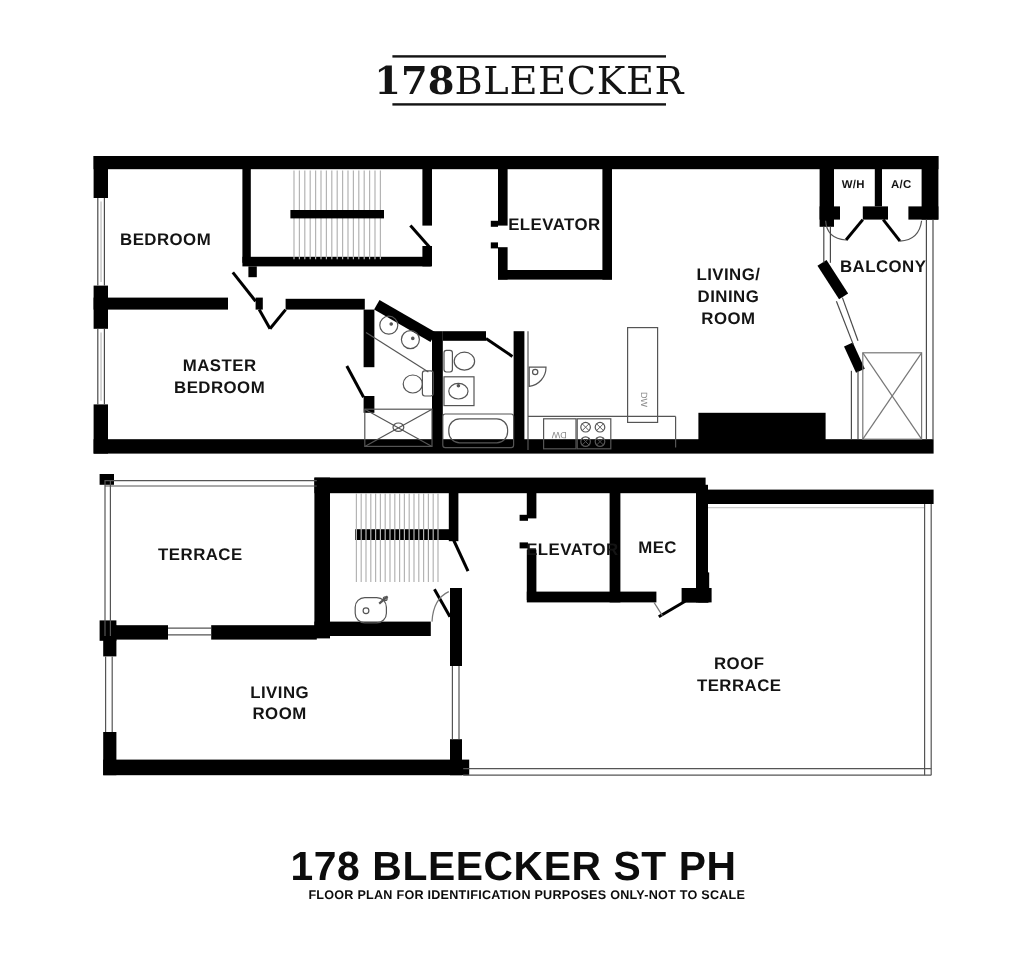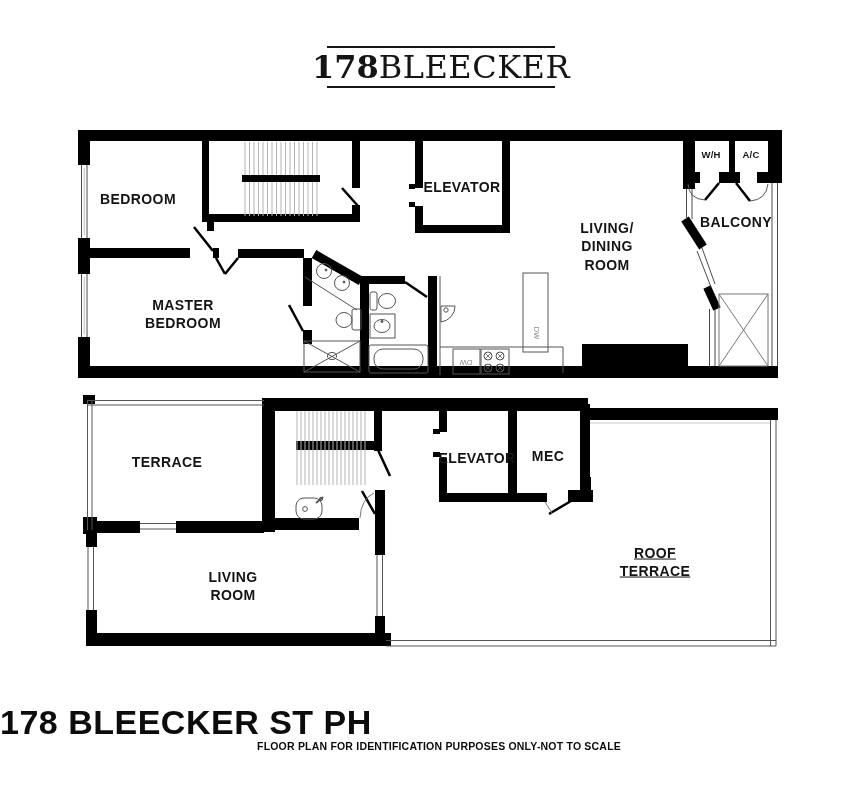--- a/index.html
+++ b/index.html
@@ -11,21 +11,21 @@
   .lbl.small{font-size:9.5px;letter-spacing:.2px;}
   .lbl.tiny{font-size:7.5px;font-weight:normal;color:#8a8a8a;letter-spacing:0;}
   .rot180{transform:translate(-50%,-50%) rotate(180deg);}
   .rot90{transform:translate(-50%,-50%) rotate(90deg);}
   .logo{position:absolute;left:327px;top:46px;width:228px;height:38px;
         border-top:2px solid #141414;border-bottom:2px solid #141414;
         display:flex;align-items:center;justify-content:center;
         font-family:"DejaVu Serif","Liberation Serif",serif;font-size:32px;color:#141414;line-height:1;}
   .logo-num{font-weight:bold;}
   .logo-name{font-weight:normal;letter-spacing:.5px;}
-  .footer-title{position:absolute;left:0;right:0;top:703px;text-align:left;
+  .footer-title{position:absolute;left:0;right:0;top:703px;text-align:center;
         font-weight:bold;font-size:34px;letter-spacing:.5px;color:#0c0c0c;}
   .footer-sub{position:absolute;left:0;right:0;top:740px;text-align:center;
         font-weight:bold;font-size:10.5px;letter-spacing:.2px;color:#0c0c0c;margin-left:22px;}
 </style>
 </head>
 <body>
 
 <div class="canvas">
 
   <div class="logo">
@@ -253,18 +253,18 @@
   <div class="lbl small" style="left:751px;top:155px;">A/C</div>
   <div class="lbl" style="left:736px;top:222px;text-align:right;">BALCONY</div>
   <div class="lbl tiny rot180" style="left:466px;top:362px;">DW</div>
   <div class="lbl tiny rot90" style="left:536px;top:333px;">DW</div>
 
   <div class="lbl" style="left:167px;top:462px;">TERRACE</div>
   <div class="lbl" style="left:477px;top:458px;">ELEVATOR</div>
   <div class="lbl" style="left:548px;top:456px;">MEC</div>
   <div class="lbl" style="left:233px;top:586px;">LIVING
 ROOM</div>
-  <div class="lbl" style="left:655px;top:562px;text-decoration:underline;">ROOF
+  <div class="lbl" style="left:616px;top:562px;">ROOF
 TERRACE</div>
 
   <div class="footer-title">178 BLEECKER ST PH</div>
   <div class="footer-sub">FLOOR PLAN FOR IDENTIFICATION PURPOSES ONLY-NOT TO SCALE</div>
 </div>
 
 </body></html>

